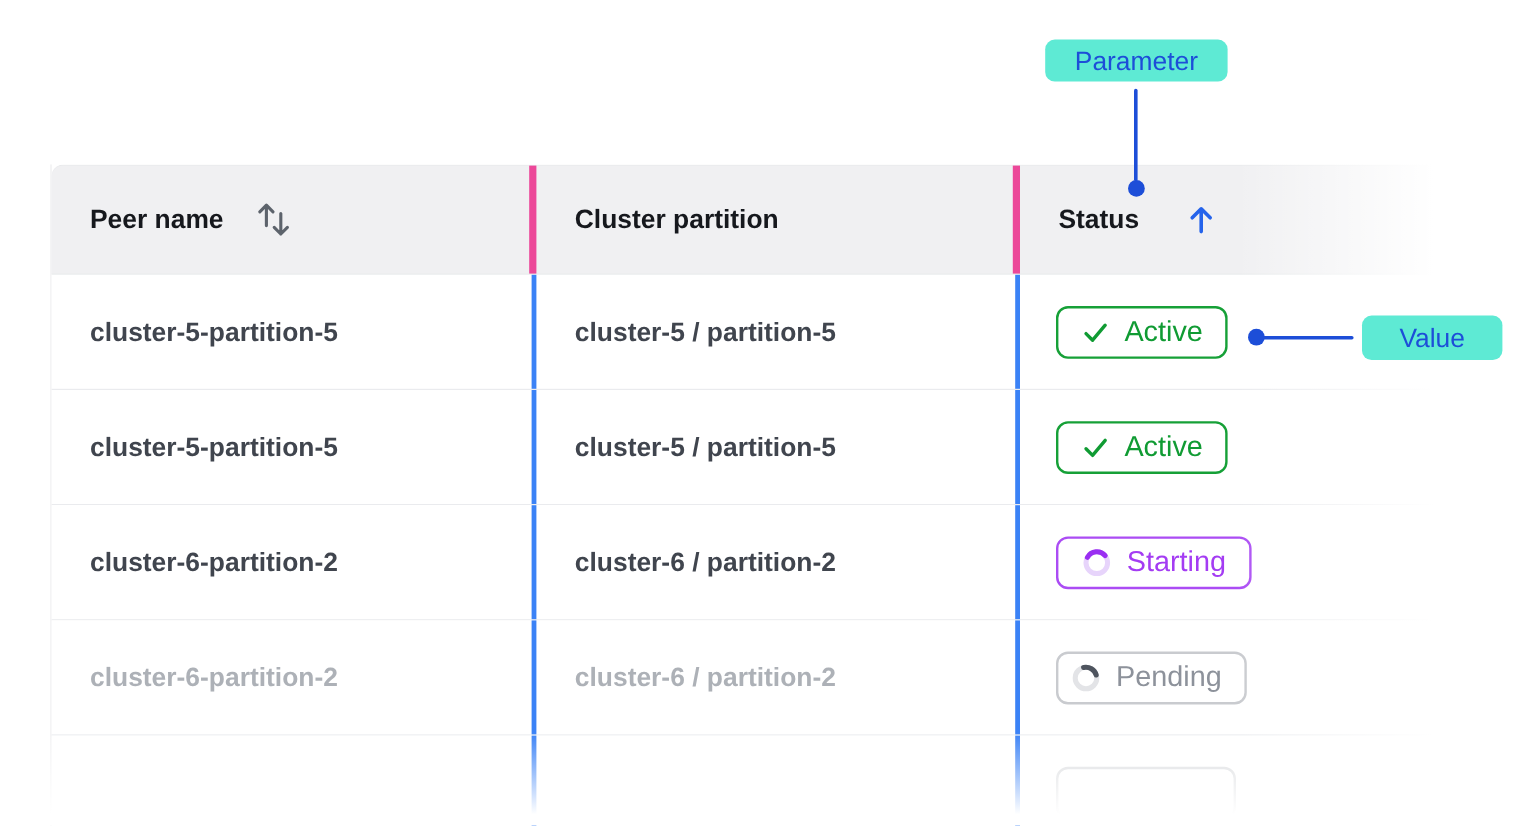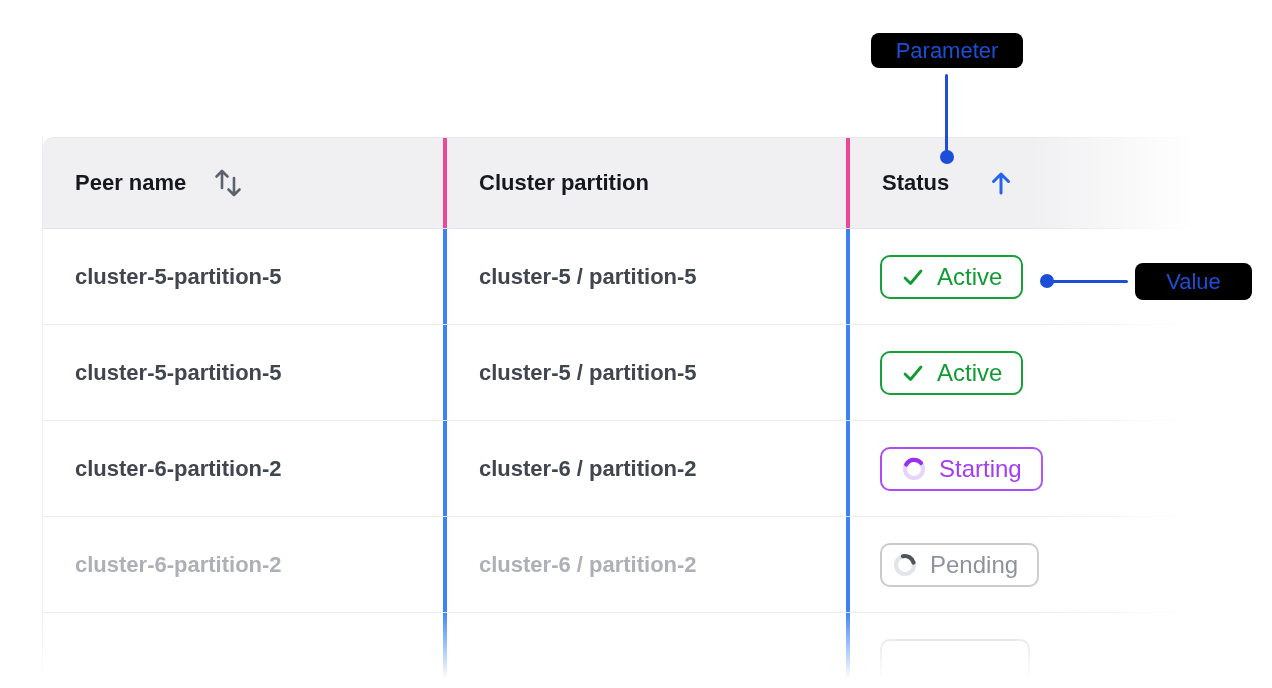--- a/index.html
+++ b/index.html
@@ -14,21 +14,21 @@
   }
   .thead{
     display:flex;height:92px;background:#f0f0f2;
     border-top-left-radius:10px;border-top:1px solid #e7e8ea;
     border-bottom:1px solid #e2e4e7;box-sizing:border-box;
   }
   .th{
     box-sizing:border-box;display:flex;align-items:center;
     padding-left:32px;font-size:22px;font-weight:700;color:#16181d;
   }
-  .th.c1,.th.c2{border-right:4px solid #ec4899;}
+  .th.c1,.th.c2{border-right:6px solid #ec4899;}
   .c1{width:404px;}
   .c2{width:403px;}
   .c3{flex:1;}
   .row{
     display:flex;height:96px;background:#ffffff;
     border-bottom:1px solid #eaebee;box-sizing:border-box;
   }
   .td{
     box-sizing:border-box;display:flex;align-items:center;
     padding-left:32px;font-size:22px;color:#40454e;
@@ -42,21 +42,21 @@
     display:inline-flex;align-items:center;gap:12px;height:44px;
     padding:0 19px;border:2px solid;border-radius:10px;
     font-size:24px;background:#ffffff;box-sizing:border-box;
   }
   .badge-active{color:#109b33;border-color:#16a037;}
   .badge-starting{color:#a43cf3;border-color:#ab4cf4;}
   .badge-pending{color:#8d929b;border-color:#c9cbcf;padding-left:10px;}
   .badge-ghost{width:150px;border-color:#d8dadd;}
   
   .pill{
-    position:absolute;background:#000000;color:#1d4ed8;
+    position:absolute;background:#5eead4;color:#1d4ed8;
     font-size:22px;font-weight:500;border-radius:8px;
     display:flex;align-items:center;justify-content:center;z-index:10;
   }
   .pill-parameter{left:871px;top:33px;width:152px;height:35px;}
   .pill-value{left:1135px;top:263px;width:117px;height:37px;}
   .vline{position:absolute;left:945px;top:74px;width:3px;height:77px;background:#1d4ed8;border-radius:2px;z-index:10;}
   .hline{position:absolute;left:1052px;top:280px;width:76px;height:3px;background:#1d4ed8;border-radius:2px;z-index:10;}
   .cdot{position:absolute;width:14px;height:14px;border-radius:50%;background:#1d4ed8;z-index:10;}
   .dot-param{left:940px;top:150px;}
   .dot-value{left:1040px;top:274px;}

